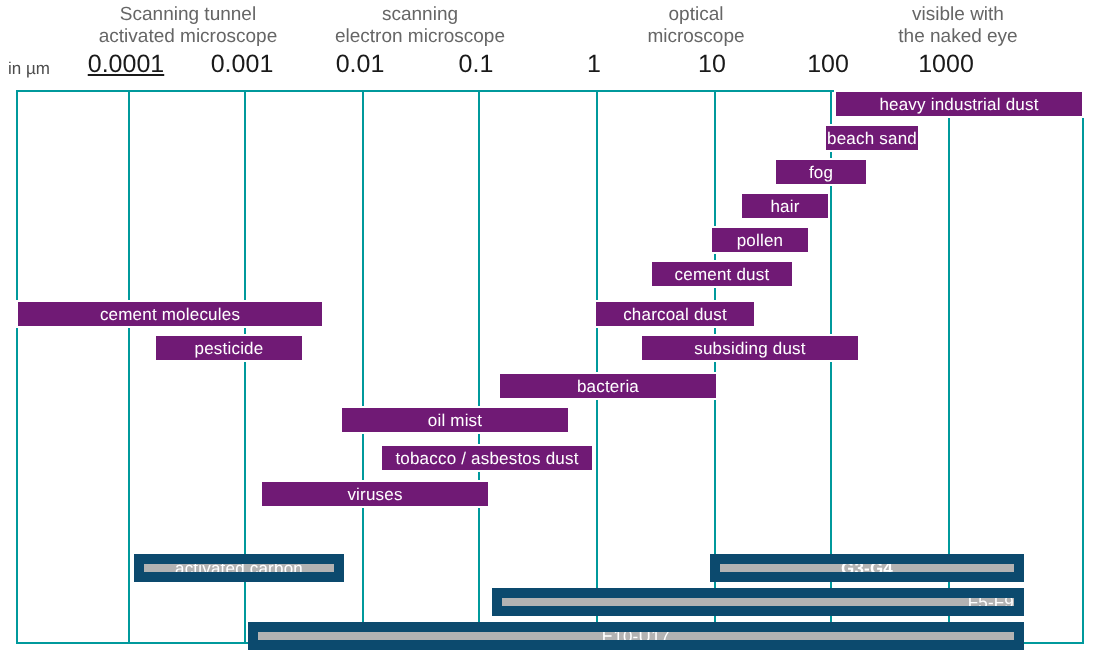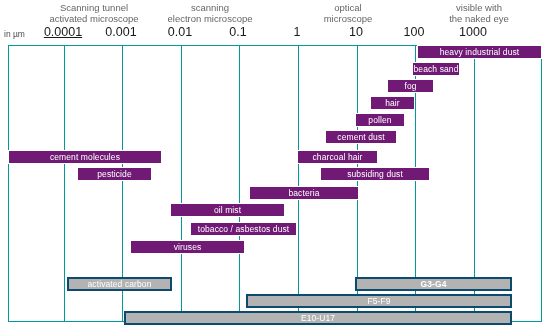--- a/index.html
+++ b/index.html
@@ -62,21 +62,21 @@
     justify-content:center;
     box-sizing:border-box;
     overflow:hidden;
   }
   .bar-teal{
     background:#701a75;
     border:1px solid #ffffff;
   }
   .bar-gray{
     background:#b3b3b3;
-    border:2px solid #0c4a6e;
+    border:5px solid #0c4a6e;
   }
   .bar-label{
     font-size:8.5px;
     color:#ffffff;
     white-space:nowrap;
     letter-spacing:0.1px;
   }
 </style>
 </head>
 <body>
@@ -126,21 +126,21 @@
   <div class="bar bar-teal" style="left:370px;top:96px;width:45px;">
     <span class="bar-label">hair</span>
   </div>
   <div class="bar bar-teal" style="left:355px;top:113px;width:50px;">
     <span class="bar-label">pollen</span>
   </div>
   <div class="bar bar-teal" style="left:325px;top:130px;width:72px;">
     <span class="bar-label">cement dust</span>
   </div>
   <div class="bar bar-teal" style="left:297px;top:150px;width:81px;">
-    <span class="bar-label">charcoal hair</span>
+    <span class="bar-label">charcoal dust</span>
   </div>
   <div class="bar bar-teal" style="left:320px;top:167px;width:110px;">
     <span class="bar-label">subsiding dust</span>
   </div>
   <div class="bar bar-teal" style="left:8px;top:150px;width:154px;">
     <span class="bar-label">cement molecules</span>
   </div>
   <div class="bar bar-teal" style="left:77px;top:167px;width:75px;">
     <span class="bar-label">pesticide</span>
   </div>
@@ -156,20 +156,20 @@
   <div class="bar bar-teal" style="left:130px;top:240px;width:115px;">
     <span class="bar-label">viruses</span>
   </div>
 
   <div class="bar bar-gray" style="left:67px;top:277px;width:105px;">
     <span class="bar-label">activated carbon</span>
   </div>
   <div class="bar bar-gray" style="left:355px;top:277px;width:157px;font-weight:bold;">
     <span class="bar-label">G3-G4</span>
   </div>
-  <div class="bar bar-gray" style="left:246px;top:294px;width:266px;">
+  <div class="bar bar-gray" style="left:246px;top:294px;width:266px;justify-content:flex-end;">
     <span class="bar-label">F5-F9</span>
   </div>
   <div class="bar bar-gray" style="left:124px;top:311px;width:388px;">
     <span class="bar-label">E10-U17</span>
   </div>
 
 </div>
 
 </body></html>

